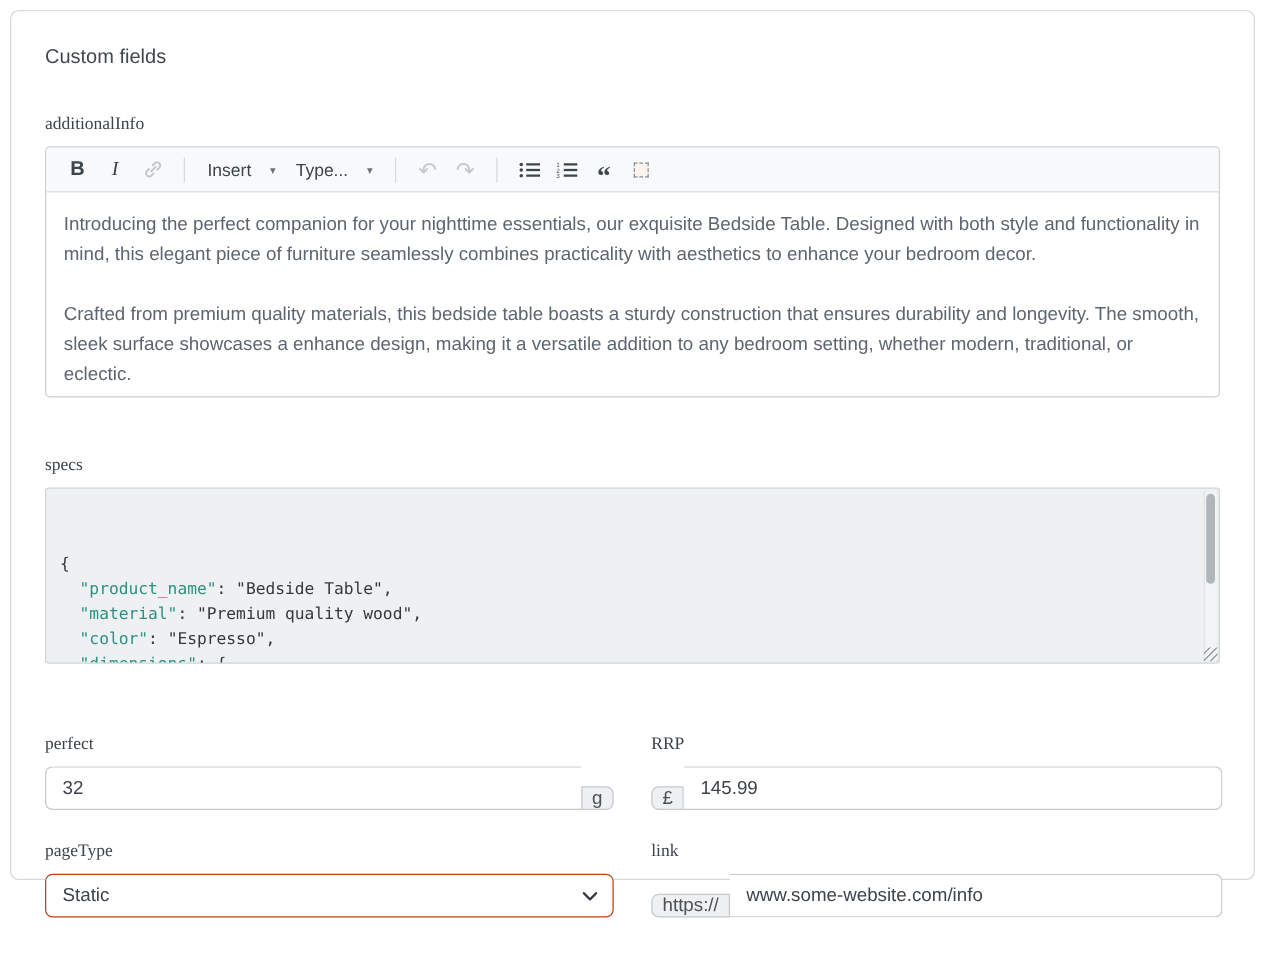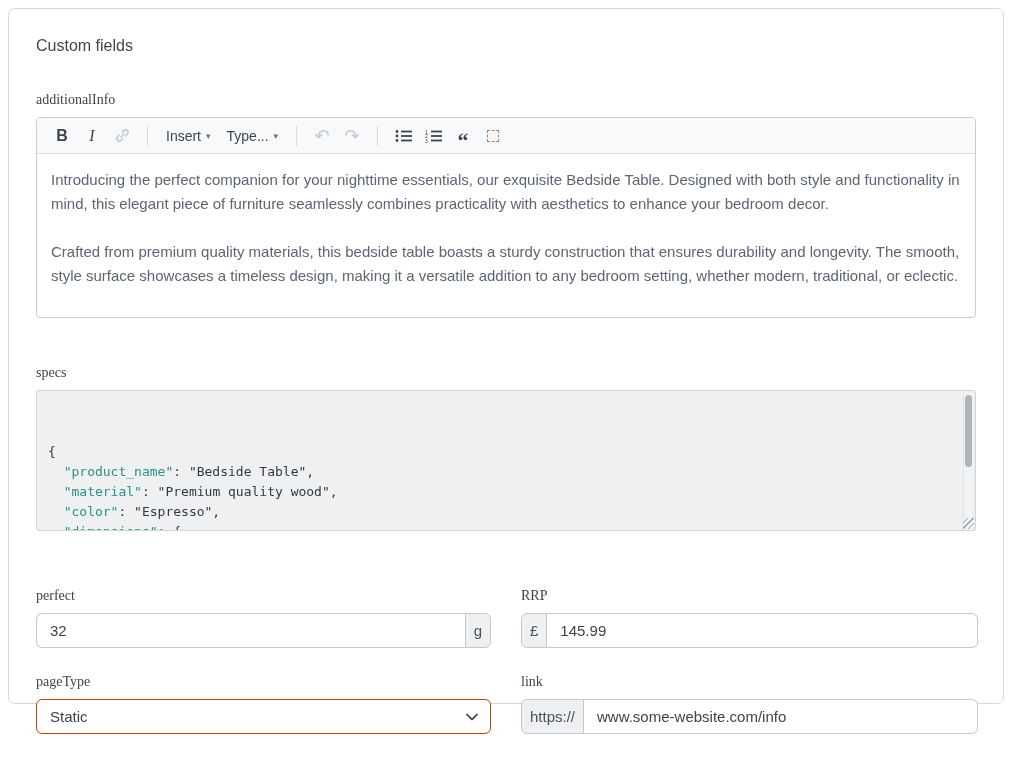--- a/index.html
+++ b/index.html
@@ -41,21 +41,21 @@
     min-width: 26px; height: 26px;
     display: inline-flex; align-items: center; justify-content: center;
     border-radius: 3px; cursor: pointer;
     font-size: 15px; color: #3d444b; background: transparent; border: none;
   }
   .tb-bold { font-weight: 700; font-size: 16px; }
   .tb-italic { font-style: italic; font-family: "Liberation Serif", serif; font-size: 16px; }
   .tb-disabled { color: #c3c9ce; }
   .tb-sep { width: 1px; height: 20px; background: #d6dadd; margin: 0 8px; }
   .tb-drop {
-    display: inline-flex; align-items: center; gap: 5px;
+    display: inline-flex; align-items: center; gap: 15px;
     padding: 0 6px; height: 26px; font-size: 14px; color: #3d444b;
     cursor: pointer; background: transparent; border: none;
   }
   .tb-caret { font-size: 9px; color: #6b7279; }
   .tb-undo-redo { font-size: 18px; line-height: 1; }
   .icon-svg { display: block; }
   .tb-quote {
     font-family: "Liberation Serif", serif; font-weight: 700; font-size: 22px;
     line-height: 0.6; padding-top: 10px;
   }
@@ -102,21 +102,21 @@
       repeating-linear-gradient(135deg, transparent 0 3px, #9aa0a6 3px 4px);
     cursor: nwse-resize;
   }
 
   
   .rows { margin-top: 57px; }
   .row-grid {
     display: grid; grid-template-columns: 455px 457px; column-gap: 30px;
   }
   .row-grid + .row-grid { margin-top: 26px; }
-  .ig { display: flex; height: 35px; }
+  .ig { display: flex; height: 35px; align-items: flex-end; }
   .ig input {
     flex: 1; min-width: 0; height: 35px;
     border: 1px solid #c4c9cd; border-radius: 6px;
     padding: 0 13px; font-size: 15px; color: #3d444b;
     font-family: "Liberation Sans", sans-serif;
     background: #fff; outline: none;
   }
   .ig input.has-right-addon { border-top-right-radius: 0; border-bottom-right-radius: 0; border-right: none; }
   .ig input.has-left-addon { border-top-left-radius: 0; border-bottom-left-radius: 0; border-left: none; }
   .ig .addon {
@@ -191,21 +191,21 @@
             <rect x="6" y="10.6" width="11" height="1.8" fill="#3d444b"></rect>
         </svg>
       </button>
       <button class="tb-btn tb-quote">“</button>
       <button class="tb-btn">
         <span class="tb-square"></span>
       </button>
     </div>
     <div class="rte-content" contenteditable="true" spellcheck="false" style="">
       <p>Introducing the perfect companion for your nighttime essentials, our exquisite Bedside Table. Designed with both style and functionality in mind, this elegant piece of furniture seamlessly combines practicality with aesthetics to enhance your bedroom decor.</p>
-      <p>Crafted from premium quality materials, this bedside table boasts a sturdy construction that ensures durability and longevity. The smooth, style surface showcases a timeless design, making it a versatile addition to any bedroom setting, whether modern, traditional, or eclectic.</p>
+      <p>Crafted from premium quality materials, this bedside table boasts a sturdy construction that ensures durability and longevity. The smooth, sleek surface showcases a enhance design, making it a versatile addition to any bedroom setting, whether modern, traditional, or eclectic.</p>
     </div>
   </div>
 
   <div class="specs-wrap">
     <div class="field-label">specs</div>
     <div class="code-box">
       <div id="code-lines"><div class="code-line"><span class="p">{</span></div><div class="code-line"><span class="p">  </span><span class="k">"product_name"</span><span class="p">: "Bedside Table",</span></div><div class="code-line"><span class="p">  </span><span class="k">"material"</span><span class="p">: "Premium quality wood",</span></div><div class="code-line"><span class="p">  </span><span class="k">"color"</span><span class="p">: "Espresso",</span></div><div class="code-line"><span class="p">  </span><span class="k">"dimensions"</span><span class="p">: {</span></div></div>
       <div class="code-scrollbar">
         <div class="code-scroll-thumb"></div>
       </div>

